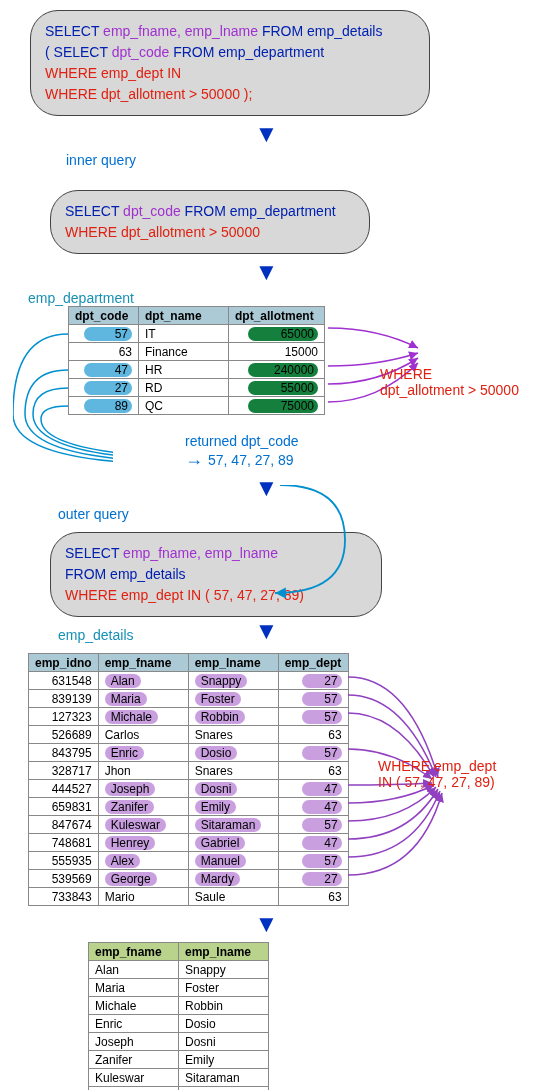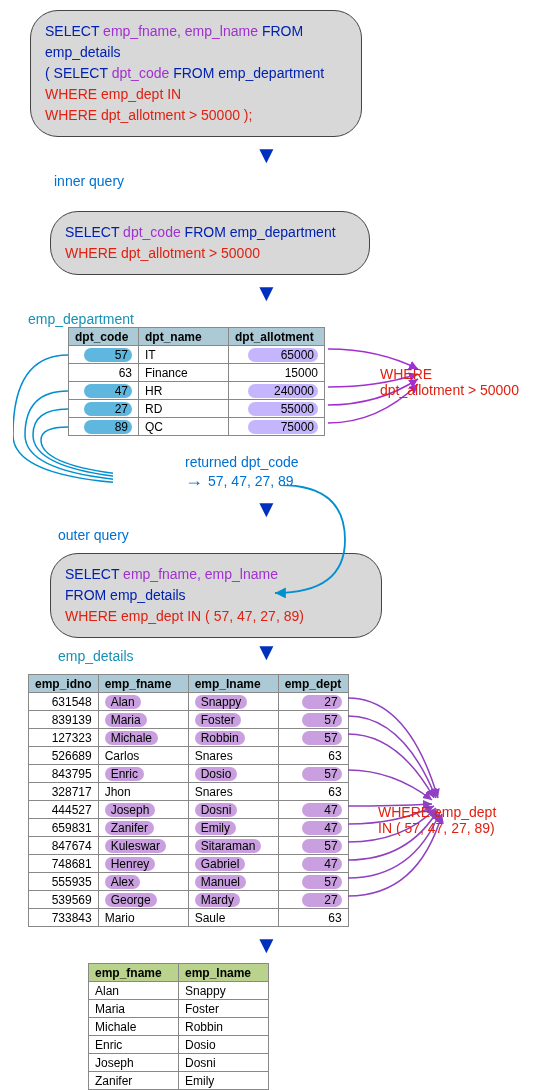--- a/index.html
+++ b/index.html
@@ -13,37 +13,37 @@
     position: relative;
   }
   .box {
     background: #d8d8d8;
     border: 1.5px solid #444;
     border-radius: 28px;
     padding: 10px 14px;
     line-height: 1.5;
     font-size: 14px;
   }
-  .box1 { margin-left: 20px; width: 332px; }
+  .box1 { margin-left: 20px; width: 400px; }
   .box2 { margin-left: 40px; width: 320px; margin-top: 12px; }
   .box3 { margin-left: 40px; width: 332px; }
   .kw { color: #0020b0; }
   .col { color: #a030d0; }
   .red { color: #e02010; }
   .label { color: #1690b5; font-size: 14px; }
   .label-blue { color: #0070d0; font-size: 14px; }
   .arrow-down { display:flex; justify-content:center; margin: 6px 0; font-size: 24px; color: #0030c0; line-height: 1; }
   table { border-collapse: collapse; font-size: 12px; }
   th, td { border: 1px solid #888; padding: 1px 6px; text-align: left; height: 18px; }
   th { font-weight: bold; }
   .th-green { background: #b9d28c; }
   .th-blue { background: #abcad6; }
   .num { text-align: right; margin-top: 32px; }
   .hl-blue { background: #5fb6df; border-radius: 8px; display: inline-block; min-width: 48px; text-align: right; padding: 0 4px; }
-  .hl-purple { background: #c4b5fd; border-radius: 8px; display: inline-block; min-width: 70px; text-align: right; padding: 0 4px; }
+  .hl-purple { background: #15803d; border-radius: 8px; display: inline-block; min-width: 70px; text-align: right; padding: 0 4px; }
   .hl-purple-name { background: #c99fe0; border-radius: 8px; display: inline-block; padding: 0 6px; }
   .hl-purple-dept { background: #c99fe0; border-radius: 8px; display: inline-block; min-width: 40px; text-align: right; padding: 0 4px; }
   .spacer { height: 10px; }
   .side-text { font-size: 14px; position: absolute; }
 </style>
 </head>
 <body>
 
 <div class="box box1">
   <div>
@@ -64,21 +64,21 @@
     <span class="red">IN</span>
   </div>
   <div>
     <span class="red">WHERE</span>
     <span class="red">dpt_allotment &gt; 50000 );</span>
   </div>
 </div>
 
 <div class="arrow-down">▼</div>
 
-<div class="label-blue" style="margin-left:44px">inner query</div>
+<div class="label-blue" style="margin-left:56px">inner query</div>
 <div class="spacer"></div>
 
 <div class="box box2">
   <div>
     <span class="kw">SELECT</span>
     <span class="col">dpt_code</span>
     <span class="kw">FROM</span>
     <span class="kw">emp_department</span>
   </div>
   <div>
@@ -304,21 +304,21 @@
   <path d="M 0 82  Q 45 82  84 112" stroke="#9040c0" fill="none" stroke-width="1.5" marker-end="url(#ap2)"></path>
   <path d="M 0 118 Q 45 118 84 116" stroke="#9040c0" fill="none" stroke-width="1.5" marker-end="url(#ap2)"></path>
   <path d="M 0 136 Q 50 136 86 118" stroke="#9040c0" fill="none" stroke-width="1.5" marker-end="url(#ap2)"></path>
   <path d="M 0 154 Q 55 154 88 120" stroke="#9040c0" fill="none" stroke-width="1.5" marker-end="url(#ap2)"></path>
   <path d="M 0 172 Q 60 172 90 122" stroke="#9040c0" fill="none" stroke-width="1.5" marker-end="url(#ap2)"></path>
   <path d="M 0 190 Q 65 190 92 124" stroke="#9040c0" fill="none" stroke-width="1.5" marker-end="url(#ap2)"></path>
   <path d="M 0 208 Q 70 208 94 126" stroke="#9040c0" fill="none" stroke-width="1.5" marker-end="url(#ap2)"></path>
 </svg>
 </div>
 
-<div class="side-text" style="left:378px; top:804px;">
+<div class="side-text" style="left:378px; top:758px;">
   <span class="red">WHERE</span>
   <span class="red">emp_dept</span><br>
   <span class="red">IN</span>
   <span class="red">( 57, 47, 27, 89)</span>
 </div>
 
 <div class="arrow-down">▼</div>
 
 <div style="margin-left:78px;">
 <table>

